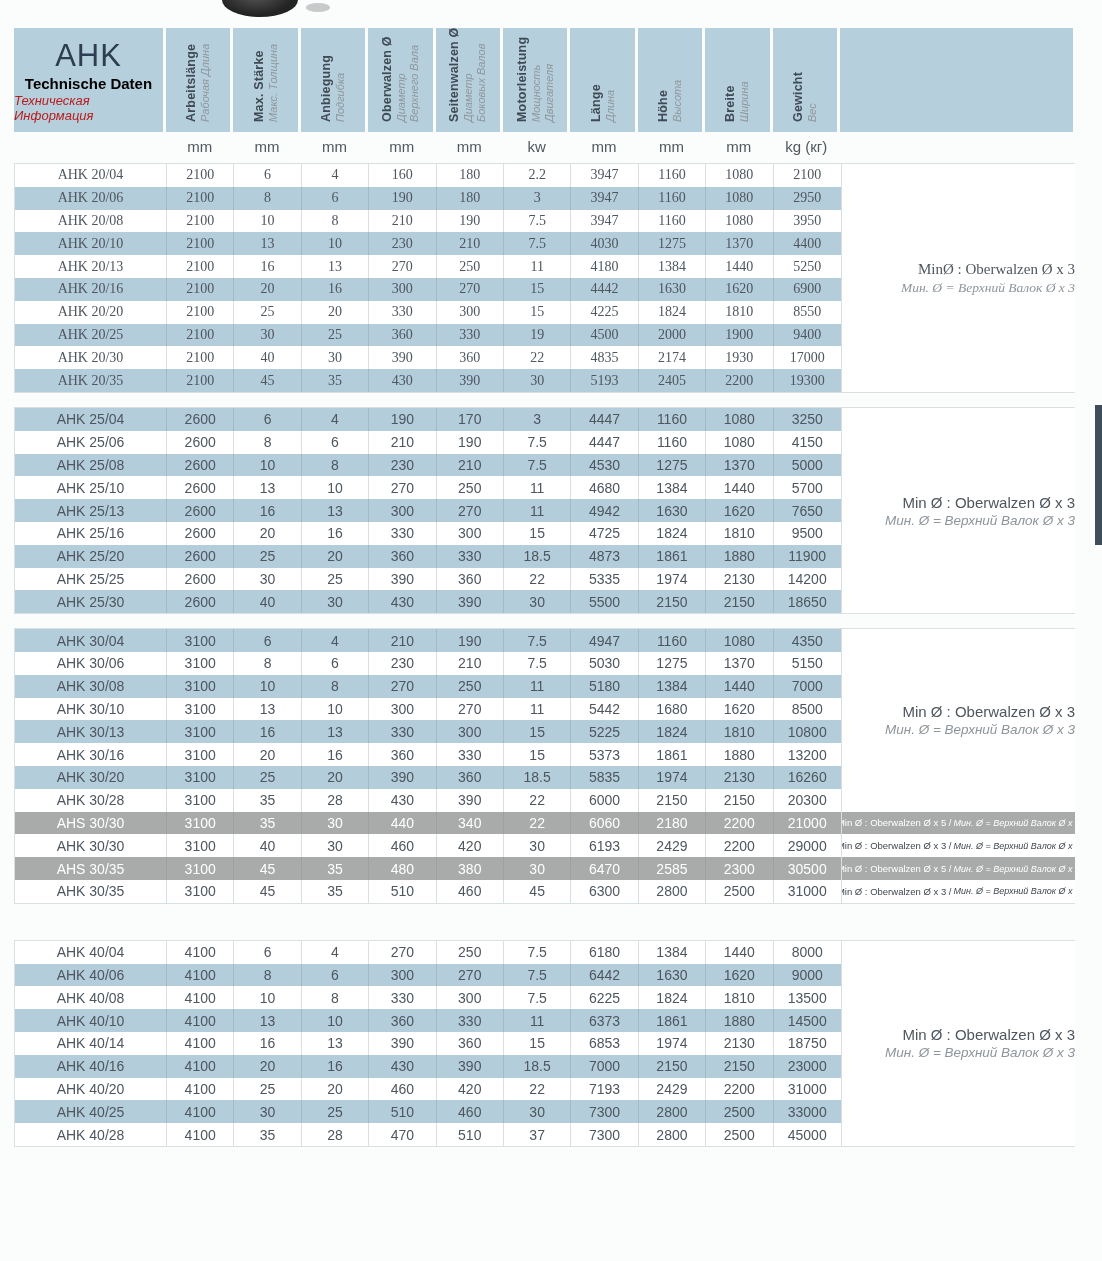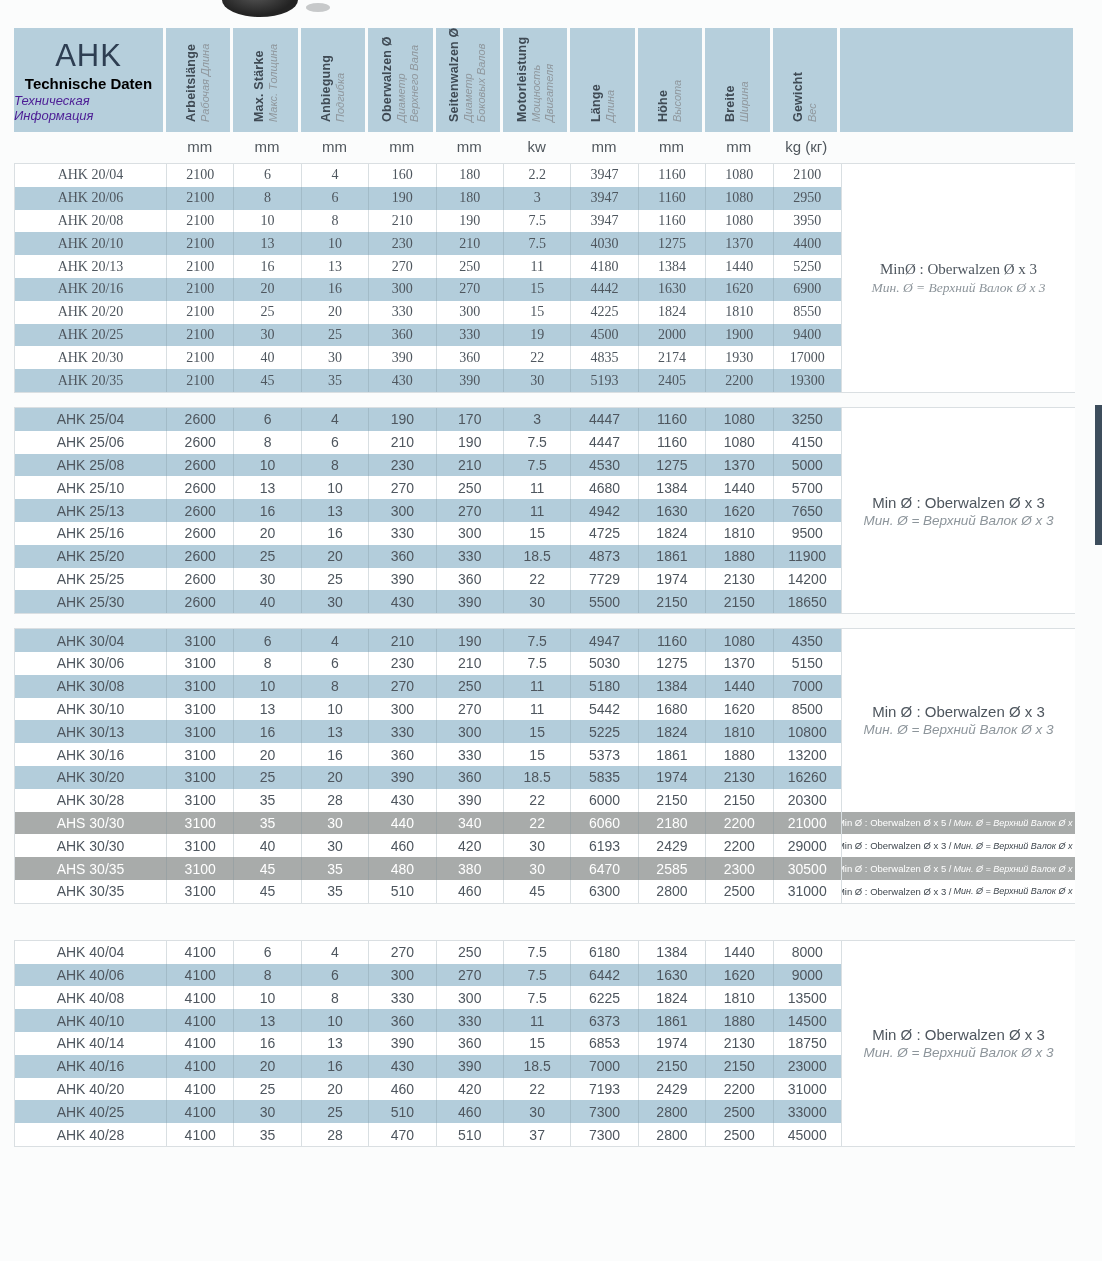--- a/index.html
+++ b/index.html
@@ -17,21 +17,21 @@
 
   .sheet{position:absolute;left:14px;top:28px;width:1061px;}
 
   
   .head-grid{display:grid;grid-template-columns:152px repeat(10,67.4px) 233px;height:104px;}
   .hcell{background:#b6cfdc;border-right:3px solid #fbfcfc;box-sizing:border-box;position:relative;}
   .hcell:last-child{border-right:none;}
   .title-cell{display:flex;flex-direction:column;align-items:center;justify-content:center;gap:1px;}
   .t-ahk{font-size:31px;color:#2e3e52;letter-spacing:1px;}
   .t-de{font-size:15px;font-weight:700;color:#000000;}
-  .t-ru{font-size:13px;font-style:italic;color:#4c1d95;}
+  .t-ru{font-size:13px;font-style:italic;color:#b91c1c;}
   .vwrap{position:absolute;inset:0;display:flex;justify-content:center;overflow:hidden;}
   .vtext{writing-mode:vertical-rl;transform:rotate(180deg);height:100%;box-sizing:border-box;
          padding-top:10px;line-height:1.18;}
   .vde{font-size:12.5px;font-weight:700;color:#3f4a54;letter-spacing:.2px;white-space:nowrap;}
   .vru{font-size:11px;font-style:italic;color:#8f979d;}
 
   
   .unit-grid{display:grid;grid-template-columns:152px repeat(10,67.4px) 233px;height:28px;
              align-items:center;text-align:center;font-size:15px;color:#50575d;}
 
@@ -43,21 +43,21 @@
   .rows{width:826px;flex:none;}
   .row{display:grid;grid-template-columns:152px repeat(10,67.4px);height:22.8px;
        font-size:14px;color:#4e565e;}
   .row.blue{background:#b3cddb;}
   .row.gray{background:#a8abaa;color:#fff;}
   .cell{display:flex;align-items:center;justify-content:center;height:100%;box-sizing:border-box;
         border-right:1px solid rgba(120,140,152,.28);}
   .cell:last-child{border-right:none;}
   .note-col{width:233px;flex:none;background:#fff;display:flex;flex-direction:column;
             border-left:1px solid rgba(120,140,152,.28);}
-  .note-merged{display:flex;flex-direction:column;align-items:center;justify-content:center;gap:2px;}
+  .note-merged{display:flex;flex-direction:column;align-items:flex-end;justify-content:center;gap:2px;}
   .note-de{font-size:15px;color:#4e565e;}
   .note-ru{font-size:13.5px;font-style:italic;color:#8d959b;}
   .note-inline{height:22.8px;box-sizing:border-box;display:flex;align-items:center;justify-content:center;
                white-space:nowrap;overflow:hidden;color:#3f474e;padding:0 2px;}
   .note-inline.gray{background:#a8abaa;color:#fff;}
   .note-inline .nde{font-size:9.5px;}
   .note-inline .nru{font-size:9px;font-style:italic;margin-left:2px;}
 
   
   .foot{display:flex;margin:36px 0 0 14px;width:1066px;gap:36px;color:#9b9b9b;font-size:15.5px;}
@@ -419,21 +419,21 @@
               <div class="cell">11900</div>
             </div>
             <div class="row white">
               <div class="cell">AHK 25/25</div>
               <div class="cell">2600</div>
               <div class="cell">30</div>
               <div class="cell">25</div>
               <div class="cell">390</div>
               <div class="cell">360</div>
               <div class="cell">22</div>
-              <div class="cell">7729</div>
+              <div class="cell">5335</div>
               <div class="cell">1974</div>
               <div class="cell">2130</div>
               <div class="cell">14200</div>
             </div>
             <div class="row blue">
               <div class="cell">AHK 25/30</div>
               <div class="cell">2600</div>
               <div class="cell">40</div>
               <div class="cell">30</div>
               <div class="cell">430</div>

